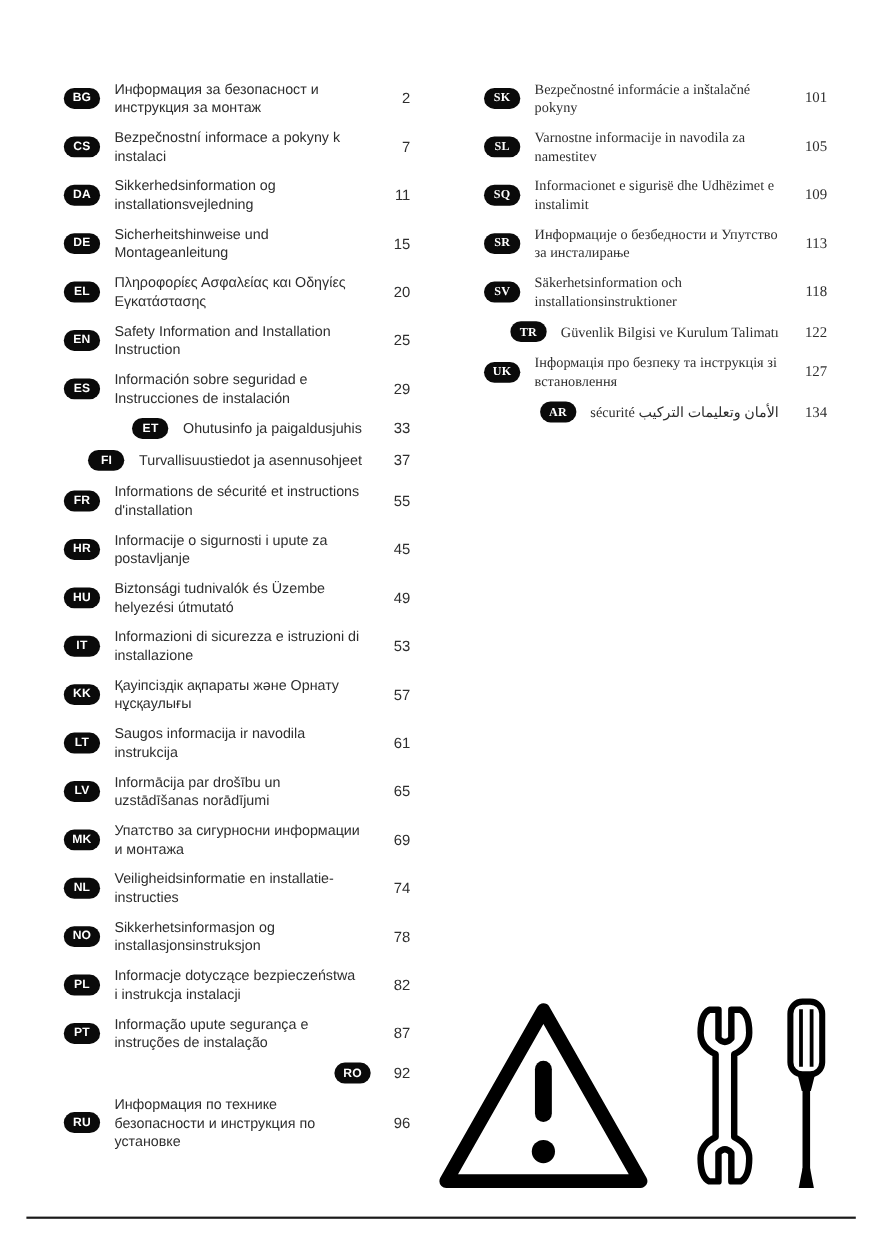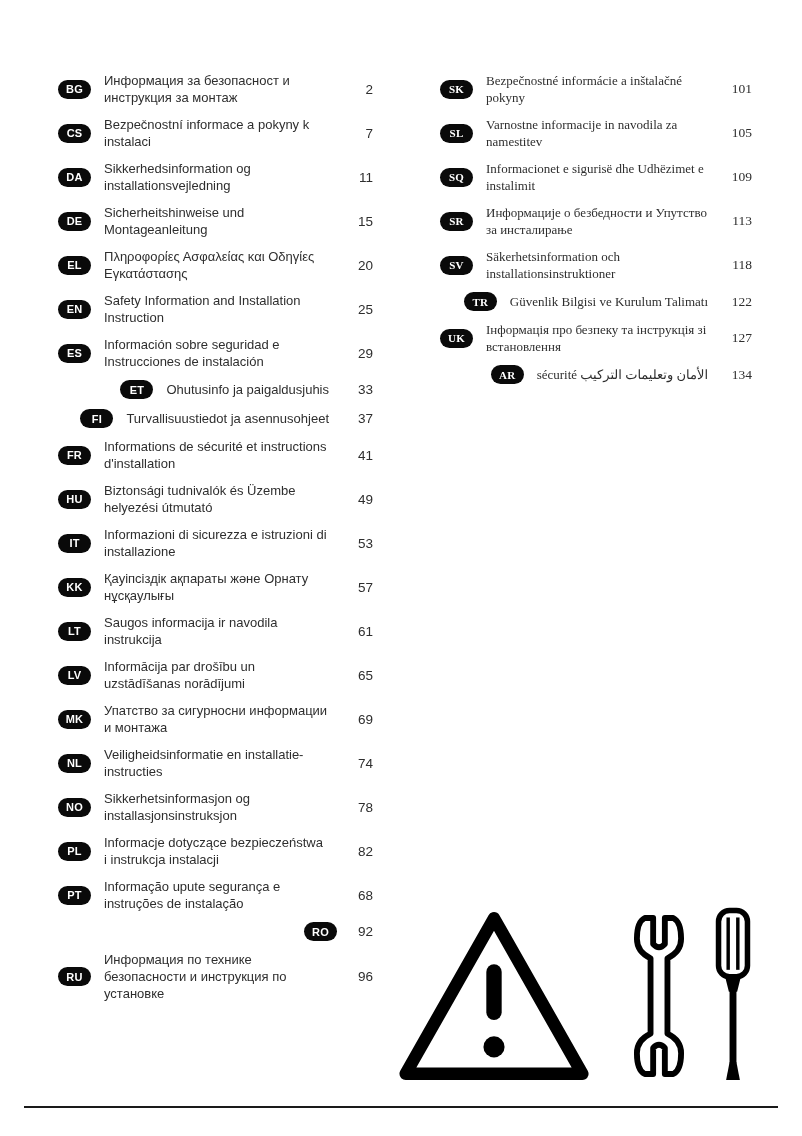--- a/index.html
+++ b/index.html
@@ -75,21 +75,26 @@
       <span class="pagenum">33</span>
     </div>
     <div class="toc-row">
       <span class="badge">FI</span>
       <span class="title">Turvallisuustiedot ja asennusohjeet</span>
       <span class="pagenum">37</span>
     </div>
     <div class="toc-row">
       <span class="badge">FR</span>
       <span class="title">Informations de sécurité et instructions d'installation</span>
-      <span class="pagenum">41</span>
+      <span class="pagenum">55</span>
+    </div>
+    <div class="toc-row">
+      <span class="badge">HR</span>
+      <span class="title">Informacije o sigurnosti i upute za postavljanje</span>
+      <span class="pagenum">45</span>
     </div>
     <div class="toc-row">
       <span class="badge">HU</span>
       <span class="title">Biztonsági tudnivalók és Üzembe helyezési útmutató</span>
       <span class="pagenum">49</span>
     </div>
     <div class="toc-row">
       <span class="badge">IT</span>
       <span class="title">Informazioni di sicurezza e istruzioni di installazione</span>
       <span class="pagenum">53</span>
@@ -125,21 +130,21 @@
       <span class="pagenum">78</span>
     </div>
     <div class="toc-row">
       <span class="badge">PL</span>
       <span class="title">Informacje dotyczące bezpieczeństwa i instrukcja instalacji</span>
       <span class="pagenum">82</span>
     </div>
     <div class="toc-row">
       <span class="badge">PT</span>
       <span class="title">Informação upute segurança e instruções de instalação</span>
-      <span class="pagenum">68</span>
+      <span class="pagenum">87</span>
     </div>
     <div class="toc-row">
       <span class="badge">RO</span>
       <span class="pagenum">92</span>
     </div>
     <div class="toc-row">
       <span class="badge">RU</span>
       <span class="title">Информация по технике безопасности и инструкция по установке</span>
       <span class="pagenum">96</span>
     </div>

